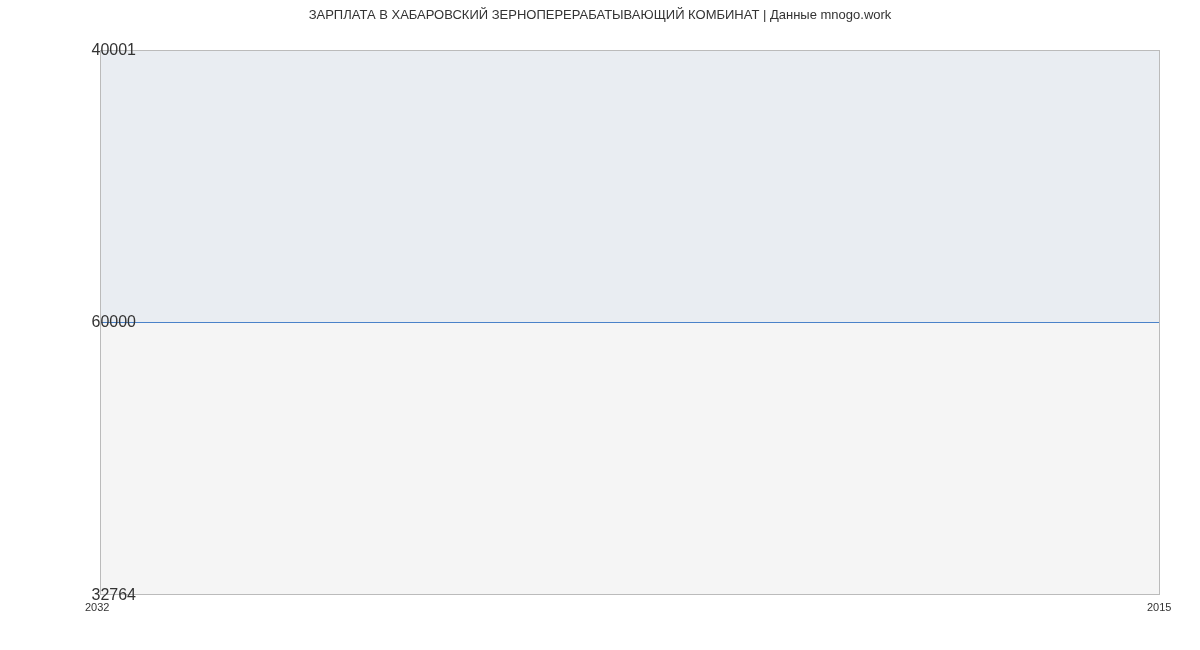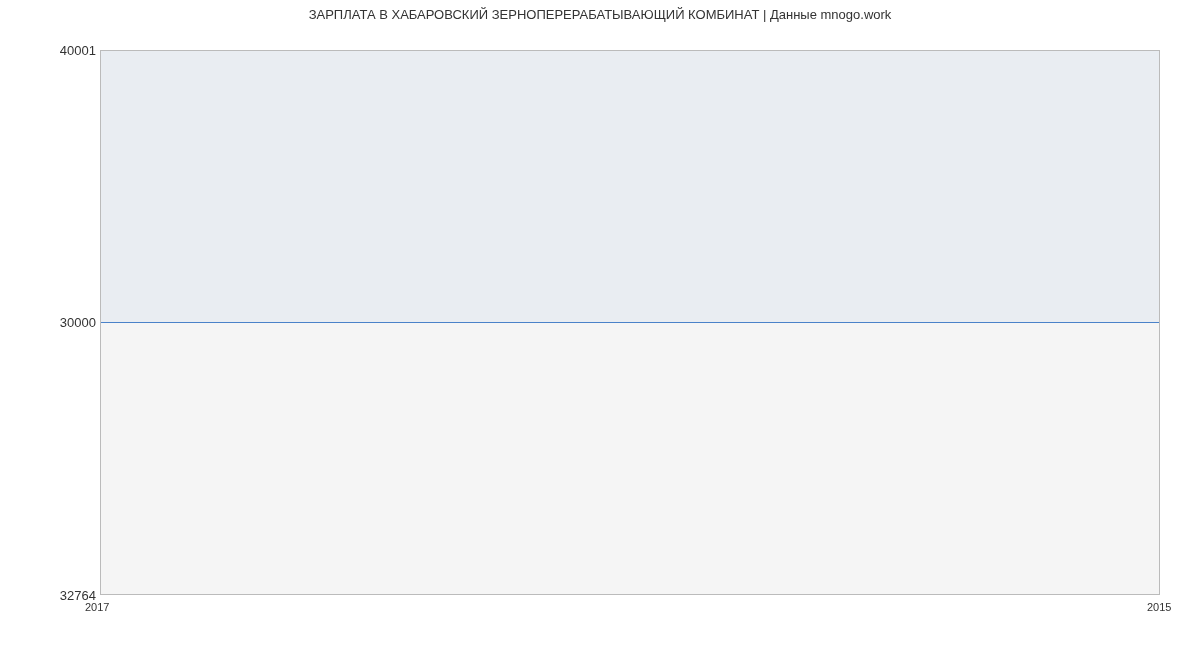--- a/index.html
+++ b/index.html
@@ -2,33 +2,33 @@
 <html><head>
   <meta charset="utf-8">
   <style>
     * { margin: 0; padding: 0; box-sizing: border-box; }
     html, body { width: 1200px; height: 650px; background: #fff; font-family: Verdana, Geneva, sans-serif; }
     .wrap { position: relative; width: 1200px; height: 650px; }
     .title { position: absolute; top: 7px; left: 0; right: 0; text-align: center; font-size: 13px; color: #333; }
     .plot-area { position: absolute; left: 100px; top: 50px; width: 1060px; height: 545px; background: #f5f5f5; border: 1px solid #bbb; }
     .area-fill { position: absolute; left: 0; top: 0; width: 100%; height: 50%; background: rgba(100,150,220,0.08); }
     .data-line { position: absolute; left: 0; top: 50%; width: 100%; height: 0; border-top: 1.5px solid #4a82c9; transform: translateY(-1px); }
-    .y-tick { position: absolute; right: 1104px; font-size: 13px; color: #333; transform: translateY(-50%); }
+    .y-tick { position: absolute; right: 1064px; font-size: 16px; color: #333; transform: translateY(-50%); }
     .x-tick { position: absolute; top: 601px; font-size: 11px; color: #333; }
   </style>
 </head>
 <body>
 
 <div class="wrap">
   <div class="title">ЗАРПЛАТА В  ХАБАРОВСКИЙ ЗЕРНОПЕРЕРАБАТЫВАЮЩИЙ КОМБИНАТ | Данные mnogo.work</div>
 
   <div class="plot-area">
     <div class="area-fill"></div>
     <div class="data-line"></div>
   </div>
 
   <div class="y-tick" style="top:50px;">40001</div>
-  <div class="y-tick" style="top:322px;">30000</div>
+  <div class="y-tick" style="top:322px;">60000</div>
   <div class="y-tick" style="top:595px;">32764</div>
 
-  <div class="x-tick" style="left:85px;">2017</div>
+  <div class="x-tick" style="left:85px;">2032</div>
   <div class="x-tick" style="left:1147px;">2015</div>
 </div>
 
 </body></html>

